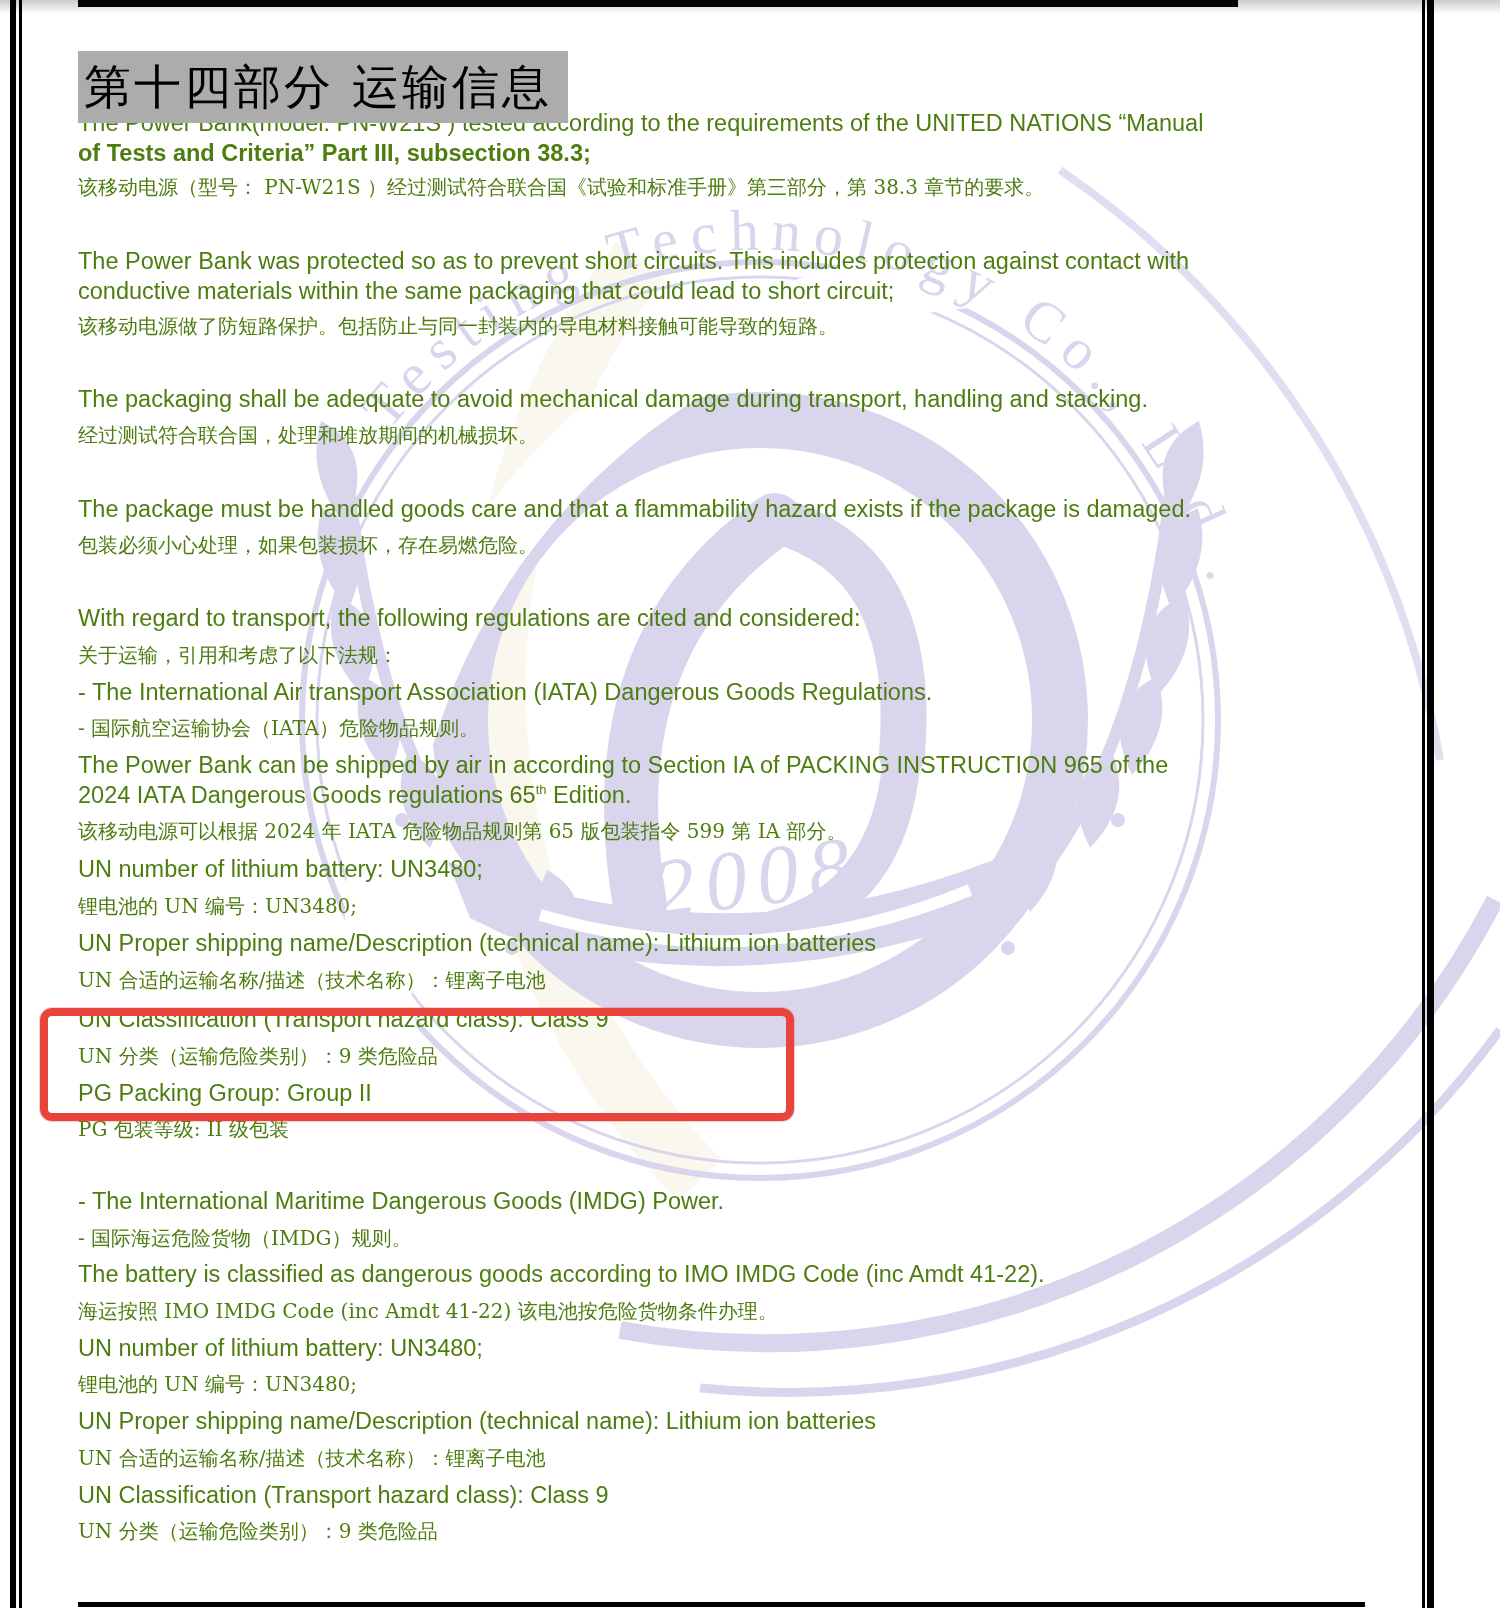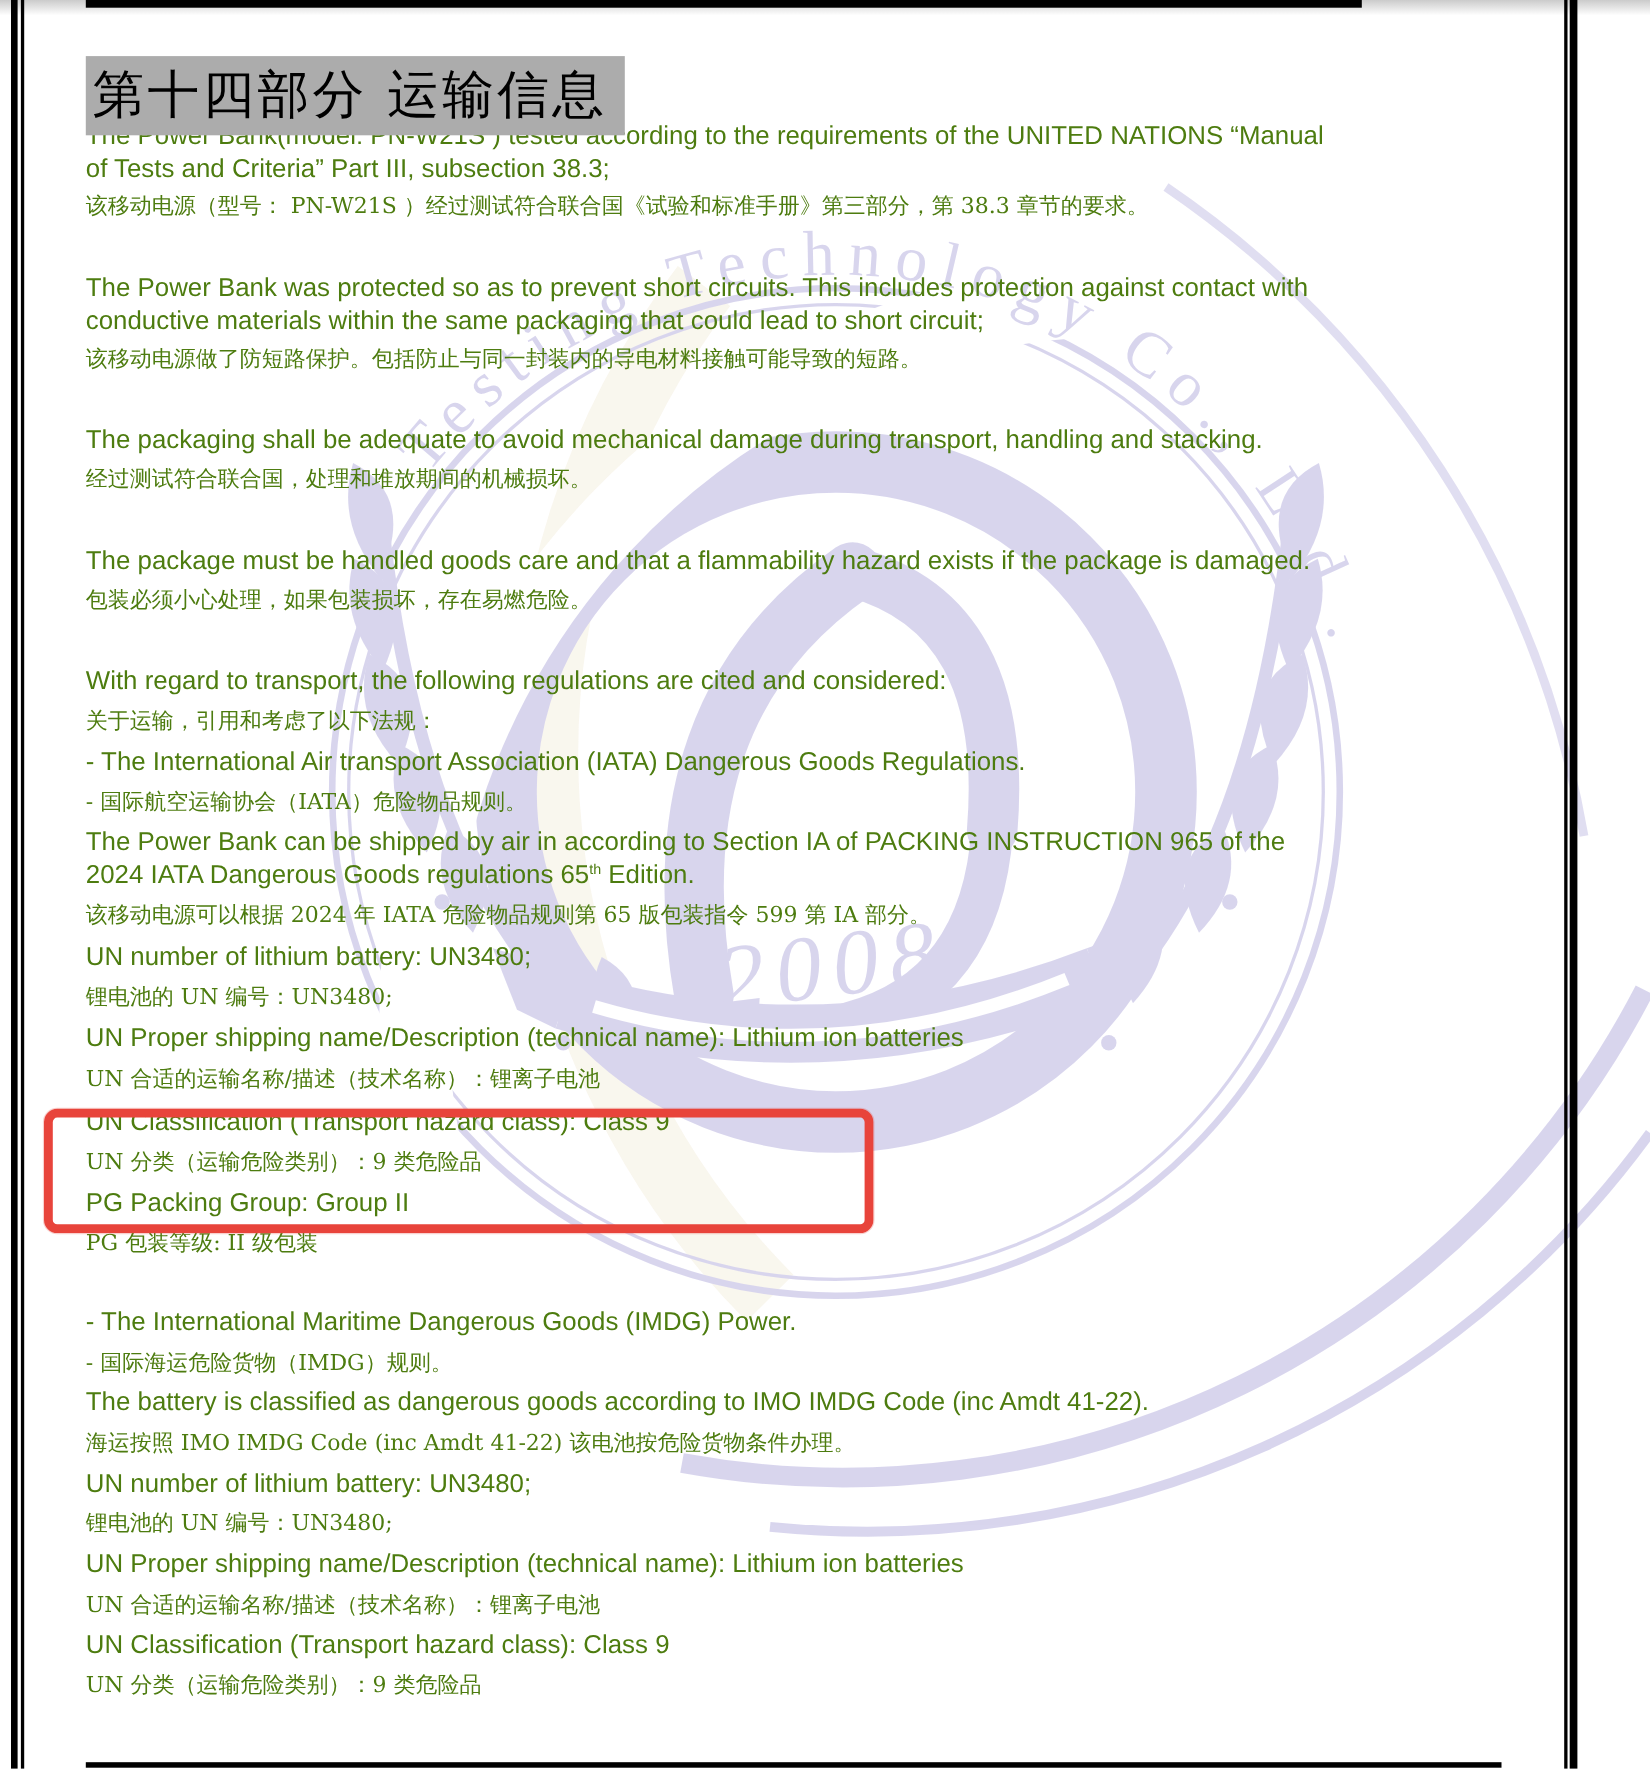--- a/index.html
+++ b/index.html
@@ -115,21 +115,21 @@
 <div class="vline left-inner"></div>
 <div class="vline right-inner"></div>
 <div class="vline right-outer"></div>
 <div class="hline top-bar"></div>
 <div class="hline bottom-bar"></div>
 
 <div class="section-title">第十四部分 运输信息</div>
 
 <div id="doc-lines">
     <div class="line en" style="top: 108px;">The Power Bank(model: PN-W21S ) tested according to the requirements of the UNITED NATIONS “Manual</div>
-    <div class="line en" style="top: 138px;">of Tests and Criteria” Part III, subsection 38.3;</div>
+    <div class="line en" style="top: 138px; font-weight: bold;">of Tests and Criteria” Part III, subsection 38.3;</div>
     <div class="line zh" style="top: 172px;">该移动电源（型号： PN-W21S ）经过测试符合联合国《试验和标准手册》第三部分，第 38.3 章节的要求。</div>
     <div class="line en" style="top: 246px;">The Power Bank was protected so as to prevent short circuits. This includes protection against contact with</div>
     <div class="line en" style="top: 276px;">conductive materials within the same packaging that could lead to short circuit;</div>
     <div class="line zh" style="top: 311px;">该移动电源做了防短路保护。包括防止与同一封装内的导电材料接触可能导致的短路。</div>
     <div class="line en" style="top: 384px;">The packaging shall be adequate to avoid mechanical damage during transport, handling and stacking.</div>
     <div class="line zh" style="top: 420px;">经过测试符合联合国，处理和堆放期间的机械损坏。</div>
     <div class="line en" style="top: 494px;">The package must be handled goods care and that a flammability hazard exists if the package is damaged.</div>
     <div class="line zh" style="top: 530px;">包装必须小心处理，如果包装损坏，存在易燃危险。</div>
     <div class="line en" style="top: 603px;">With regard to transport, the following regulations are cited and considered:</div>
     <div class="line zh" style="top: 640px;">关于运输，引用和考虑了以下法规：</div>

